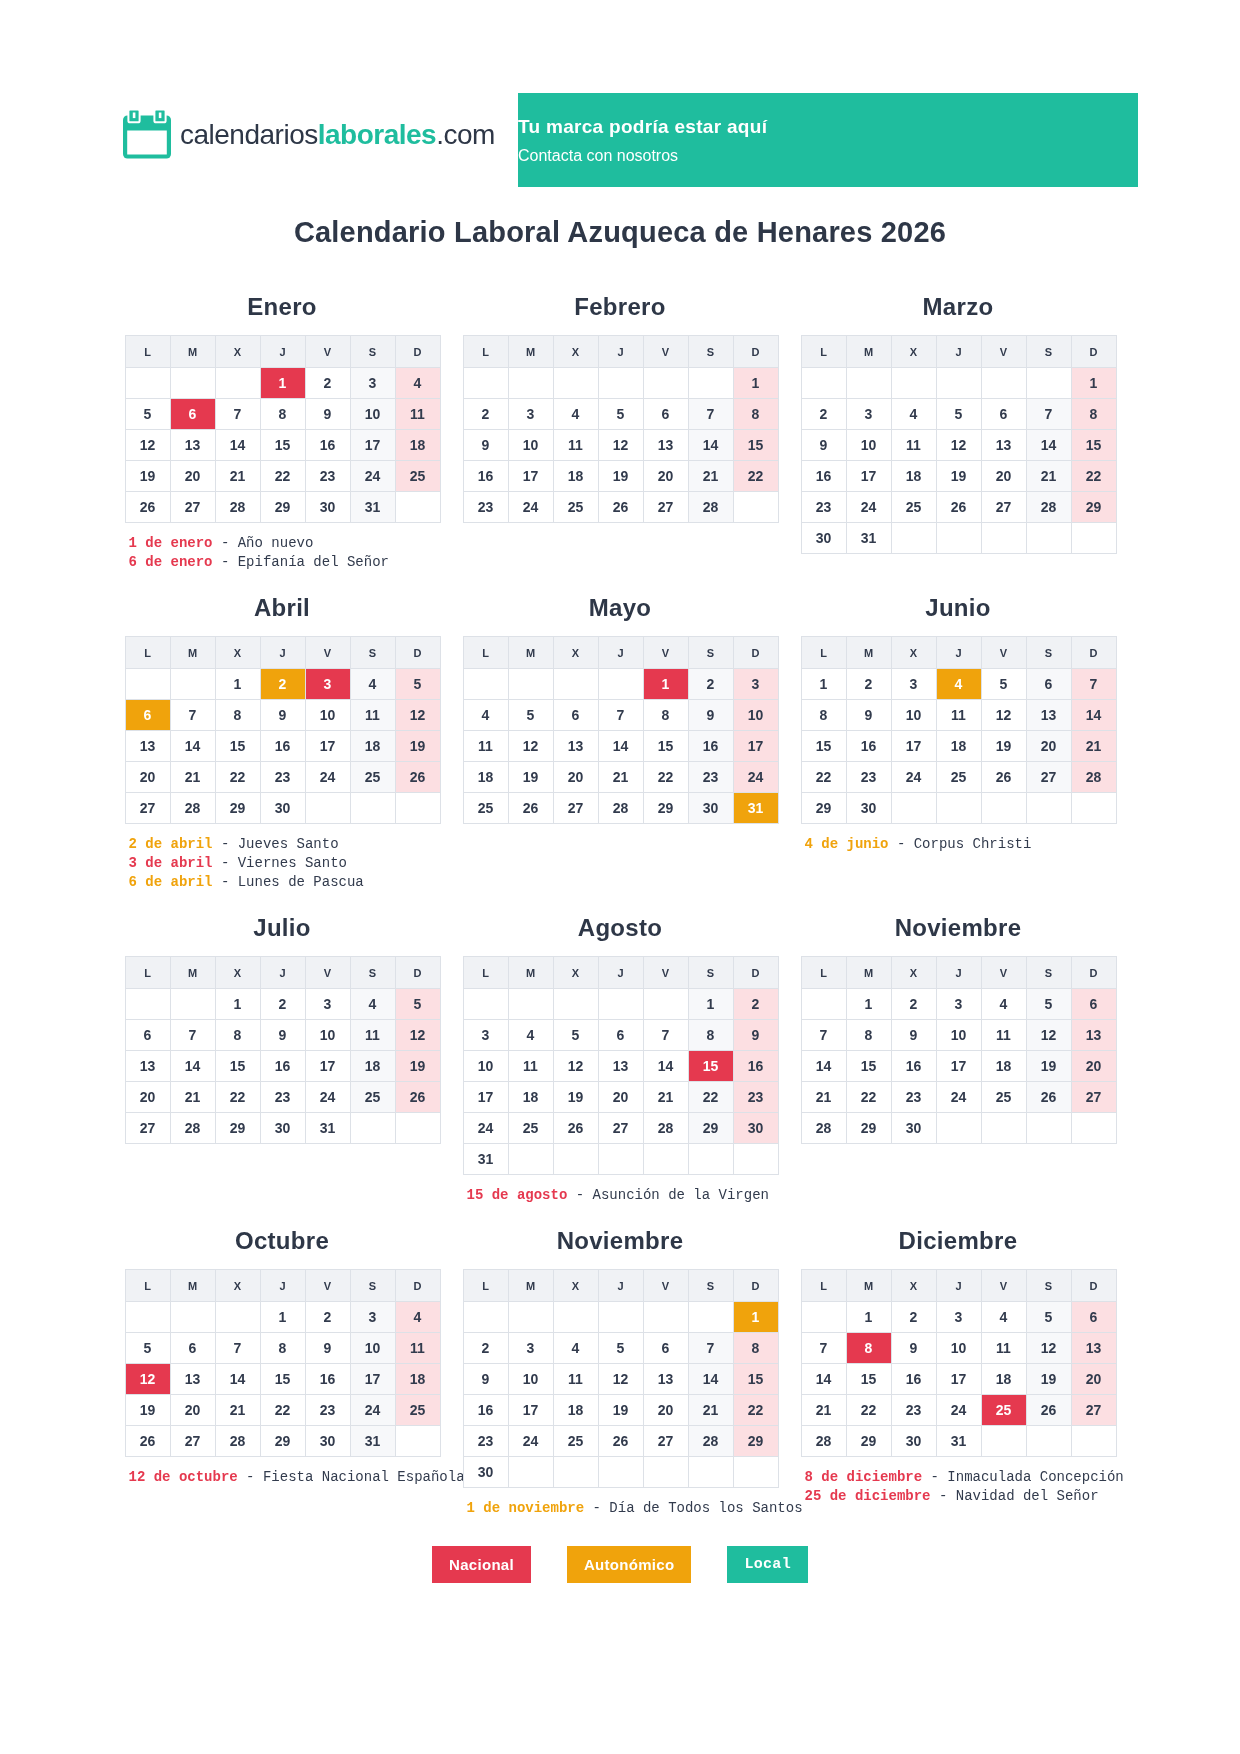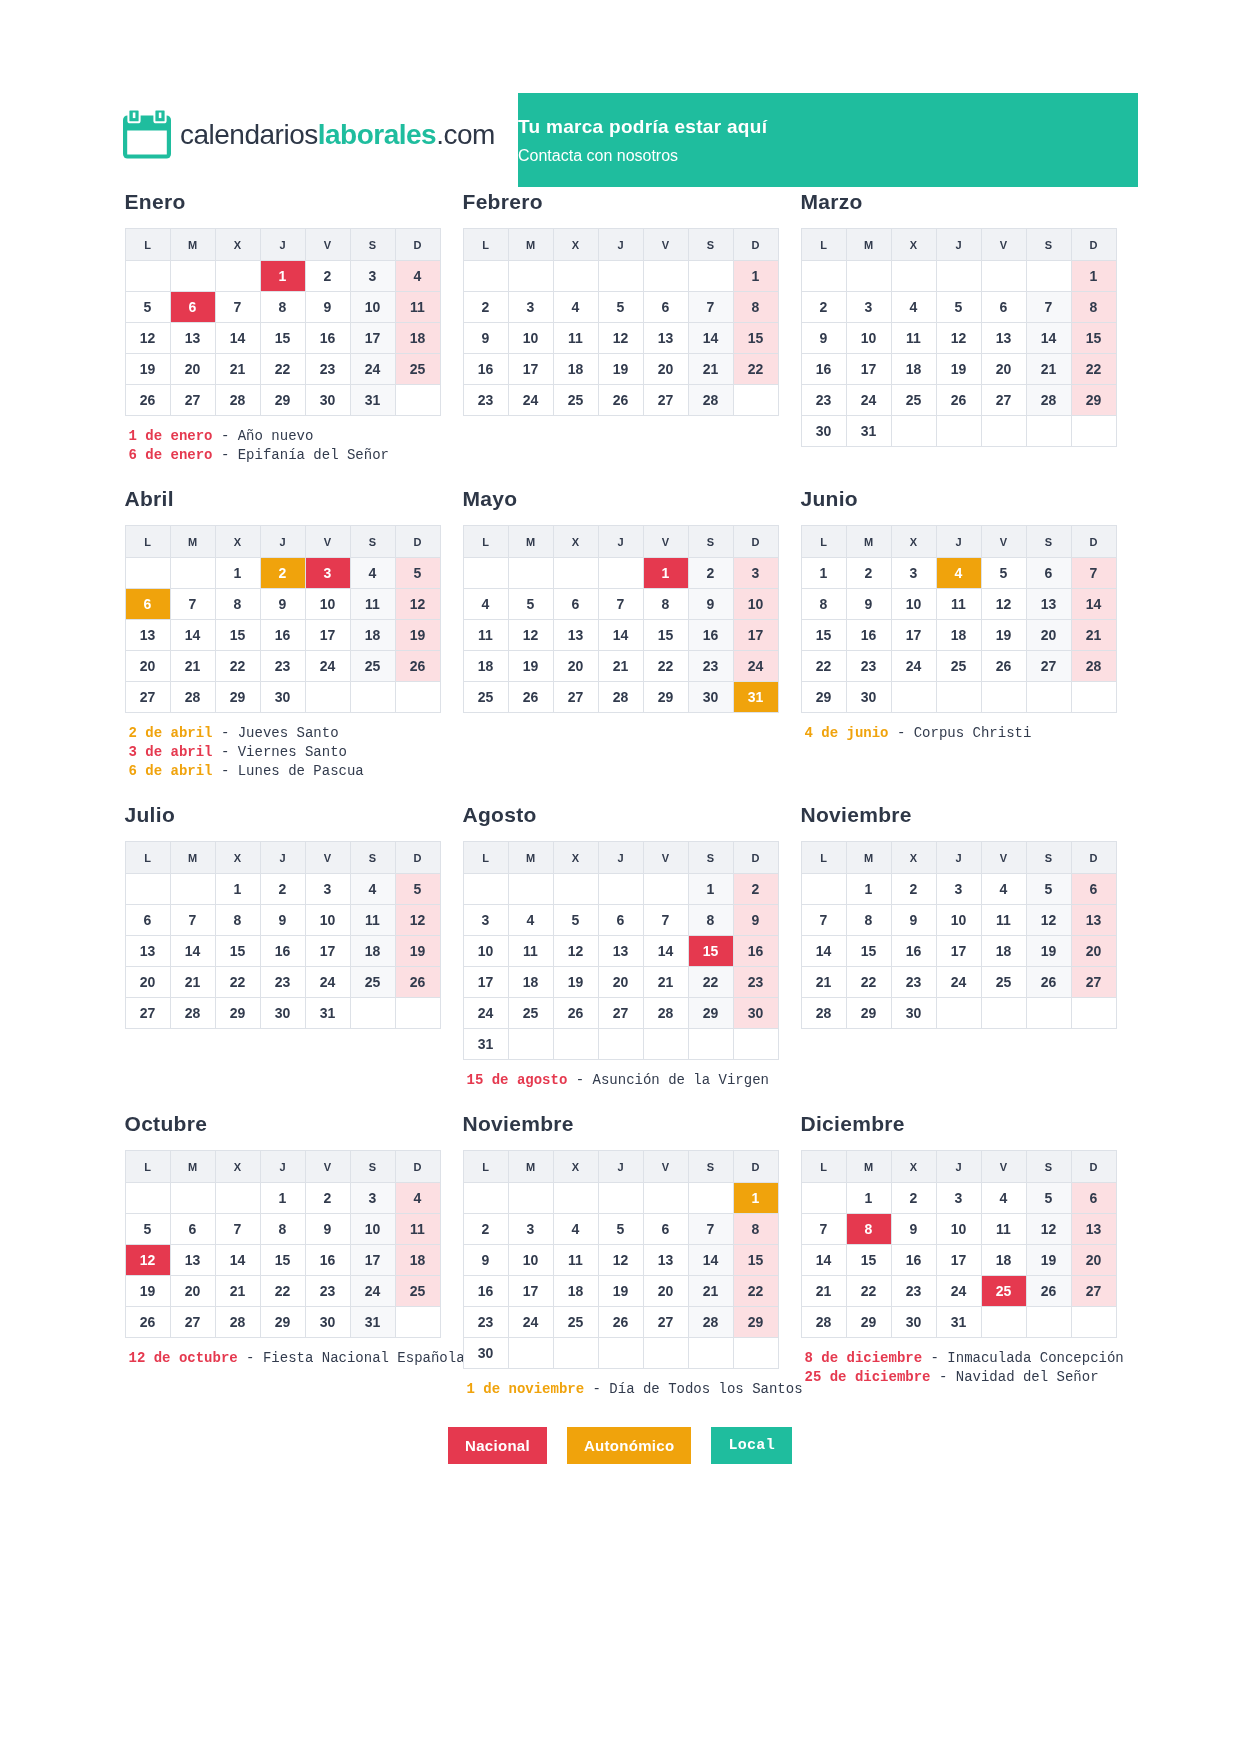--- a/index.html
+++ b/index.html
@@ -38,21 +38,21 @@
     margin:26px 0 44px; letter-spacing:0.2px;
   }
 
   
   .months{
     width:991px; margin:0 auto; display:grid;
     grid-template-columns:repeat(3,315px); column-gap:23px; row-gap:22px;
     align-items:start; justify-content:center;
   }
   .month-title{
-    font-size:21px; font-weight:700; color:var(--ink-strong);
+    text-align:center; font-size:24px; font-weight:700; color:var(--ink-strong);
     margin-bottom:14px; letter-spacing:0.3px;
   }
   table.cal{border-collapse:collapse; width:316px;}
   table.cal th, table.cal td{
     border:1px solid var(--border); width:45px; height:31px;
     text-align:center; vertical-align:middle;
   }
   table.cal th{
     background:var(--head-bg); font-size:11px; font-weight:700; color:var(--ink); height:32px;
   }
@@ -62,21 +62,21 @@
   table.cal td.hl-national{background:var(--national); color:#fff;}
   table.cal td.hl-autonomic{background:var(--autonomic); color:#fff;}
 
   .notes{margin-top:11px; padding-left:4px;}
   .note{font-size:14px; line-height:19px; white-space:nowrap; color:var(--ink);font-family:Liberation Mono, monospace;}
   .note-date{font-weight:700;}
   .note-date.hl-text-national{color:var(--national);}
   .note-date.hl-text-autonomic{color:var(--autonomic);}
 
   
-  .legend{display:flex; justify-content:center; gap:20px; margin-top:28px;}
+  .legend{display:flex; justify-content:center; gap:36px; margin-top:28px;}
   .legend-btn{
     border:none; color:#fff; font-family:"Liberation Sans", sans-serif;
     font-size:15px; font-weight:700; padding:10px 17px; letter-spacing:0.3px; cursor:pointer;
   }
   .legend-btn.national{background:var(--national);}
   .legend-btn.autonomic{background:var(--autonomic);}
   .legend-btn.local{background:var(--local);font-family:Liberation Mono, monospace;}
 </style>
 </head>
 <body>
@@ -94,20 +94,21 @@
         <rect x="18.4" y="2" width="1.3" height="2.8" fill="#ffffff"></rect>
       </svg>
       <div class="logo-text"><span>calendarios</span><b>laborales</b><span>.com</span></div>
     </div>
     <div class="banner">
       <div class="banner-line1">Tu marca podría estar aquí</div>
       <div class="banner-line2">Contacta con nosotros</div>
     </div>
   </div>
 
+  <h1>Calendario Laboral Azuqueca de Henares 2026</h1>
 
   <div class="months" id="months-grid">
       <div class="month-block">
         <h2 class="month-title">Enero</h2>
         <table class="cal">
           <thead>
             <tr>
               <th class="wd">L</th>
               <th class="wd">M</th>
               <th class="wd">X</th>

